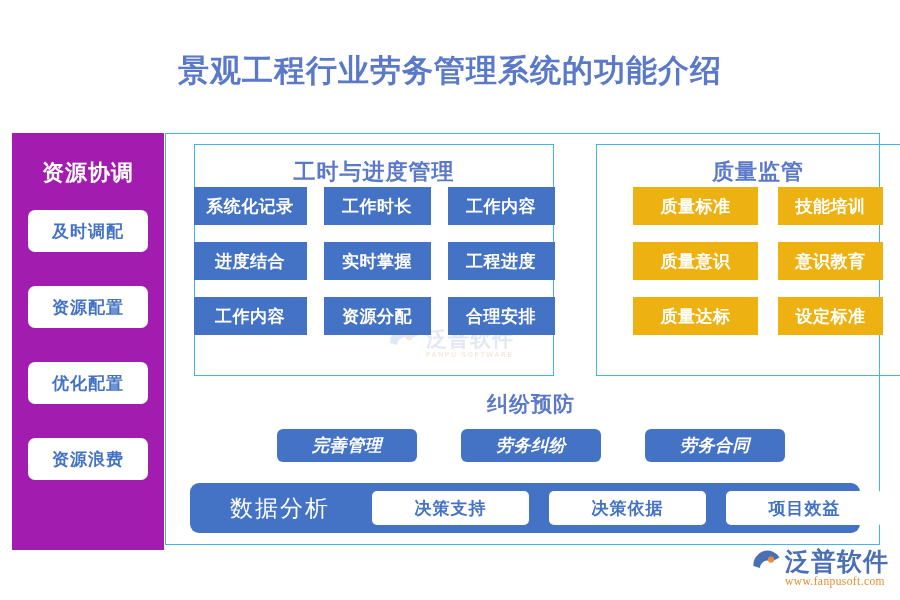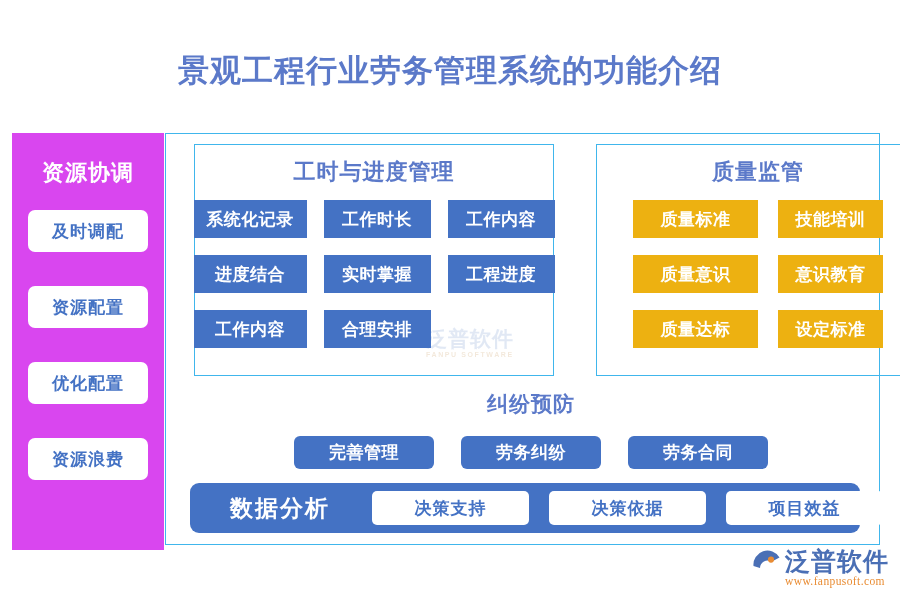--- a/index.html
+++ b/index.html
@@ -67,21 +67,21 @@
     margin-top: 2px;
   }
 
   
   .sidebar {
     position: absolute;
     left: 12px;
     top: 133px;
     width: 152px;
     height: 417px;
-    background: #d946ef;
+    background: #a21caf;
     z-index: 3;
   }
   .sidebar-title {
     text-align: center;
     color: #ffffff;
     font-size: 22px;
     font-weight: bold;
     letter-spacing: 1px;
     margin-top: 25px;
     white-space: nowrap;
@@ -148,21 +148,20 @@
     color: #5B79C9;
     font-size: 22px;
     font-weight: bold;
     letter-spacing: 1px;
     margin-top: 12px;
     white-space: nowrap;
     position: relative;
     z-index: 4;
   }
   .tile-grid {
-    margin-top: 13px;
     display: grid;
     justify-content: center;
     position: relative;
     z-index: 4;
   }
   .grid-3 {
     grid-template-columns: 113px 107px 107px;
     column-gap: 17px;
     row-gap: 17px;
   }
@@ -195,24 +194,25 @@
   }
   .dispute-heading {
     text-align: center;
     color: #5B79C9;
     font-size: 21px;
     font-weight: bold;
     letter-spacing: 1px;
     white-space: nowrap;
   }
   .dispute-row {
-    margin-top: 18px;
-    display: flex;
-    justify-content: center;
-    gap: 27px;
+    margin-top: 11px;
+    display: flex;
+    justify-content: center;
+    gap: 44px;
+    font-style: italic;
   }
   .dispute-btn {
     width: 140px;
     height: 33px;
     background: #4472C4;
     border-radius: 6px;
     color: #ffffff;
     font-size: 17px;
     font-weight: bold;
     display: flex;
@@ -231,21 +231,21 @@
     height: 50px;
     background: #4472C4;
     border-radius: 9px;
     display: flex;
     align-items: center;
     z-index: 3;
   }
   .analysis-title {
     color: #ffffff;
     font-size: 23px;
-    font-weight: bold;
+    font-weight: normal;
     letter-spacing: 2px;
     margin-left: 40px;
     white-space: nowrap;
   }
   .analysis-btns {
     display: flex;
     gap: 20px;
     margin-left: 42px;
   }
   .analysis-btn {
@@ -333,20 +333,21 @@
 <div class="panel panel-timesheet">
   <div class="panel-heading">工时与进度管理</div>
   <div class="tile-grid grid-3">
     <div class="tile tile-blue">系统化记录</div>
     <div class="tile tile-blue">工作时长</div>
     <div class="tile tile-blue">工作内容</div>
     <div class="tile tile-blue">进度结合</div>
     <div class="tile tile-blue">实时掌握</div>
     <div class="tile tile-blue">工程进度</div>
     <div class="tile tile-blue">工作内容</div>
+    <div class="tile tile-blue">资源分配</div>
     <div class="tile tile-blue">合理安排</div>
   </div>
 </div>
 
 <div class="panel panel-quality">
   <div class="panel-heading">质量监管</div>
   <div class="tile-grid grid-2">
     <div class="tile tile-gold">质量标准</div>
     <div class="tile tile-gold">技能培训</div>
     <div class="tile tile-gold">质量意识</div>

